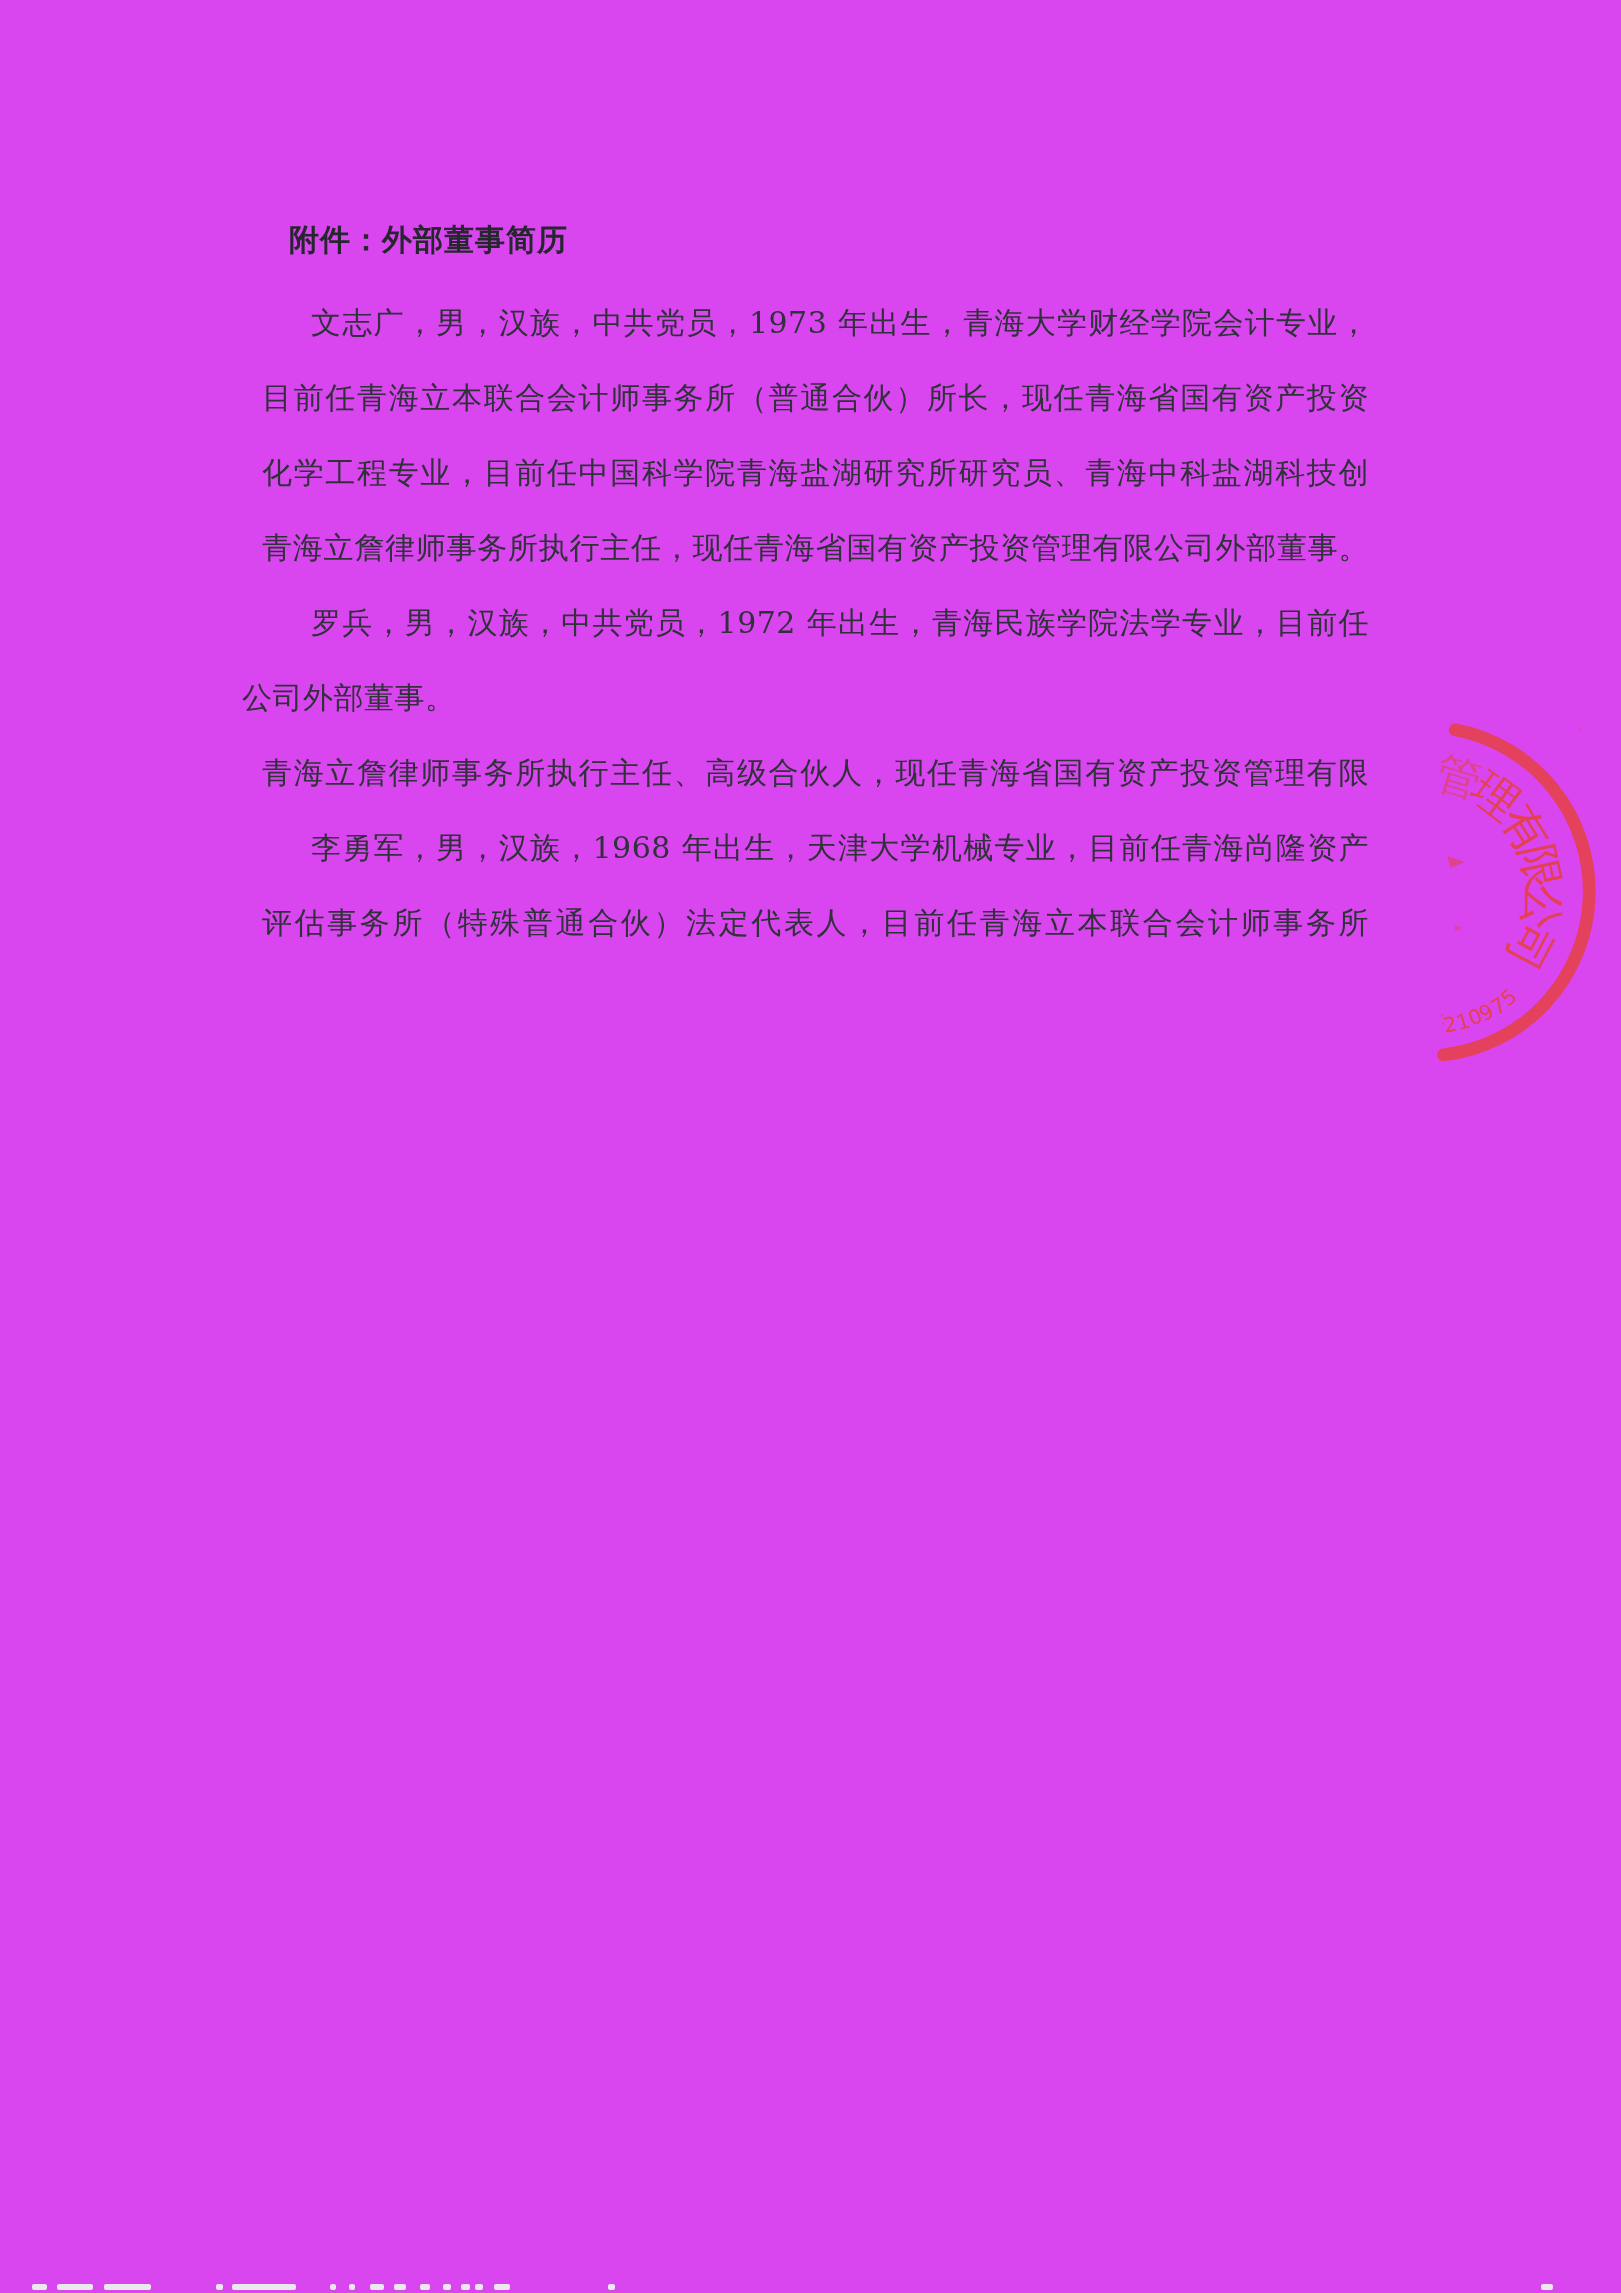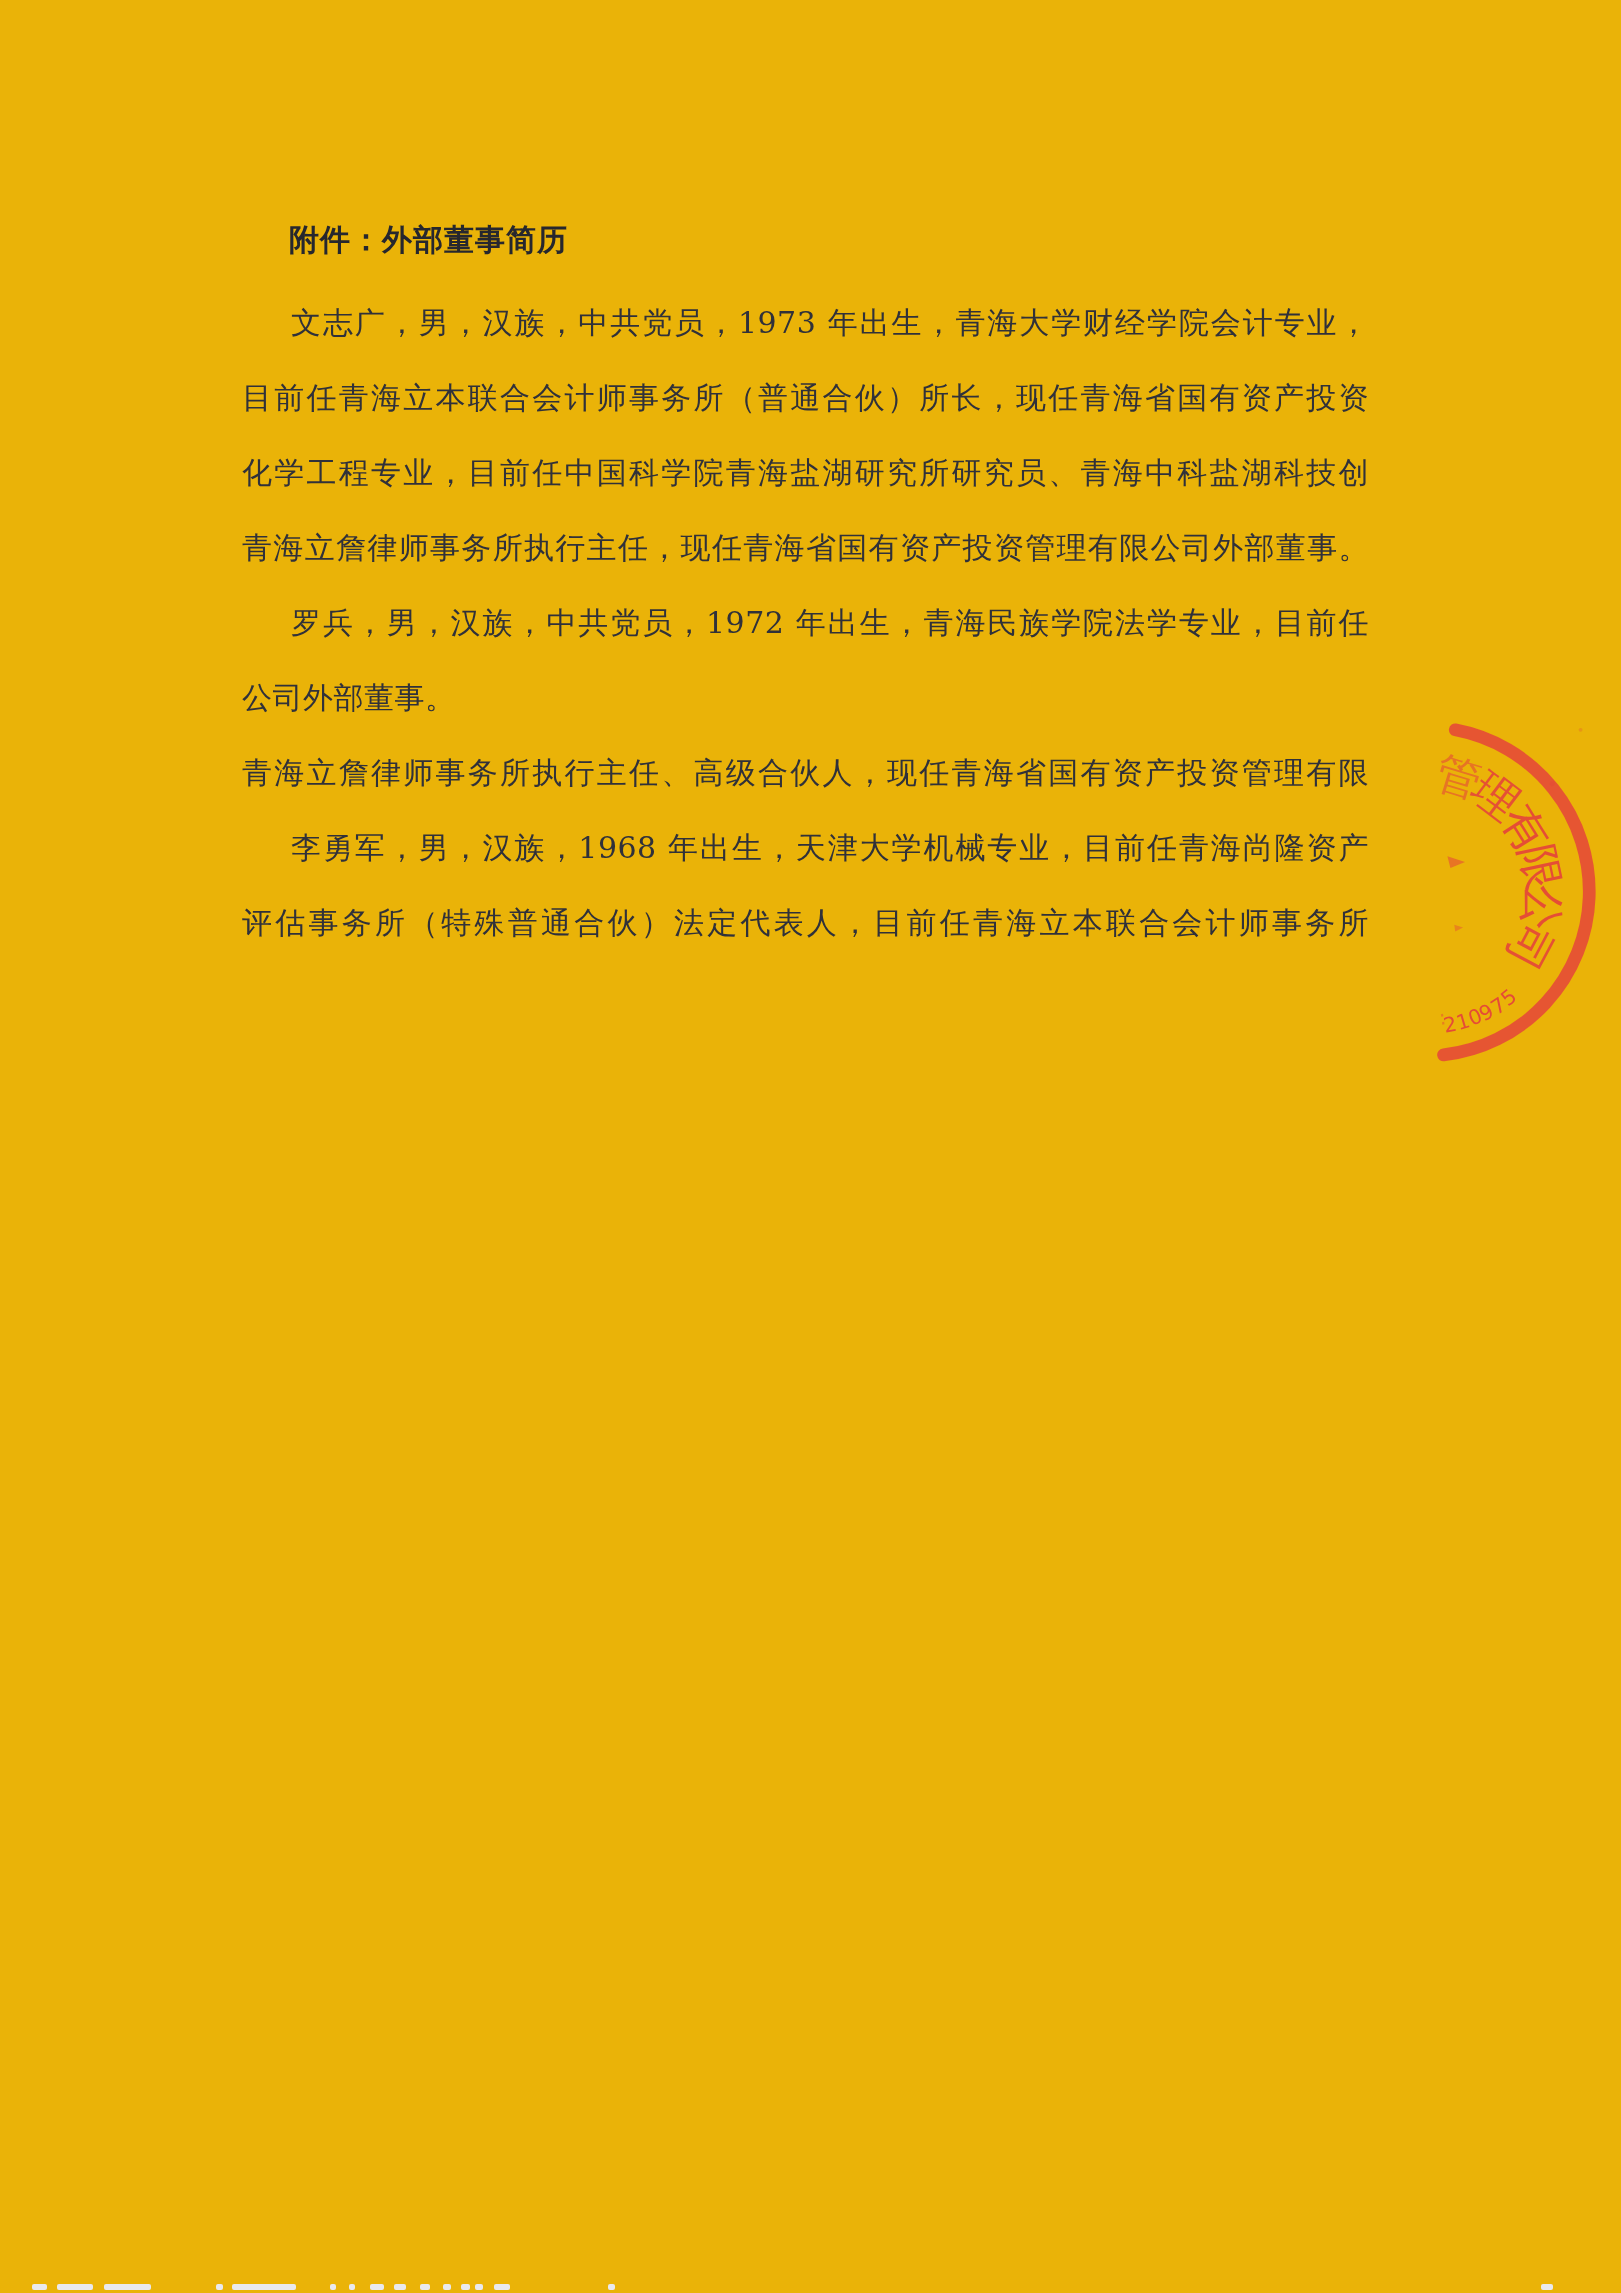--- a/index.html
+++ b/index.html
@@ -1,21 +1,21 @@
 <!DOCTYPE html>
 <html><head>
 <meta charset="utf-8">
 <style>
   html, body { margin: 0; padding: 0; background: #9a9a9a; }
   .page {
     position: relative;
     width: 1621px;
     height: 2294px;
     margin: 0 auto;
-    background: #eab308;
+    background: #d946ef;
     overflow: hidden;
     font-family: "DejaVu Serif", "Liberation Serif", serif;
     color: #30313a;
   }
   .body-text {
     position: absolute;
     left: 242px;
     top: 285px;
     width: 1127px;
     font-size: 30px;
@@ -27,21 +27,21 @@
     left: 289px;
     top: 202px;
     font-size: 30px;
     line-height: 75px;
     font-weight: bold;
     color: #26272e;
     letter-spacing: 1px;
   }
   .para { margin: 0; padding: 0; }
   .line { height: 75px; white-space: normal; }
-  .line.fill { text-align: justify; text-align-last: justify; -moz-text-align-last: justify; }
+  .line.fill { text-align: justify; text-align-last: justify; margin-left: 20px; -moz-text-align-last: justify; }
   .line.leftend { text-align: left; }
   .line.indent { padding-left: 49px; }
   
   .seal-svg { position: absolute; left: 1406px; top: 676px; }
   
   .scan-noise { position: absolute; left: 0; top: 2284px; width: 1621px; height: 7.8px; }
   .scan-noise span {
     position: absolute; top: 0; height: 5.9px;
     background: #e9e9ee; border-radius: 2px; display: block;
   }

